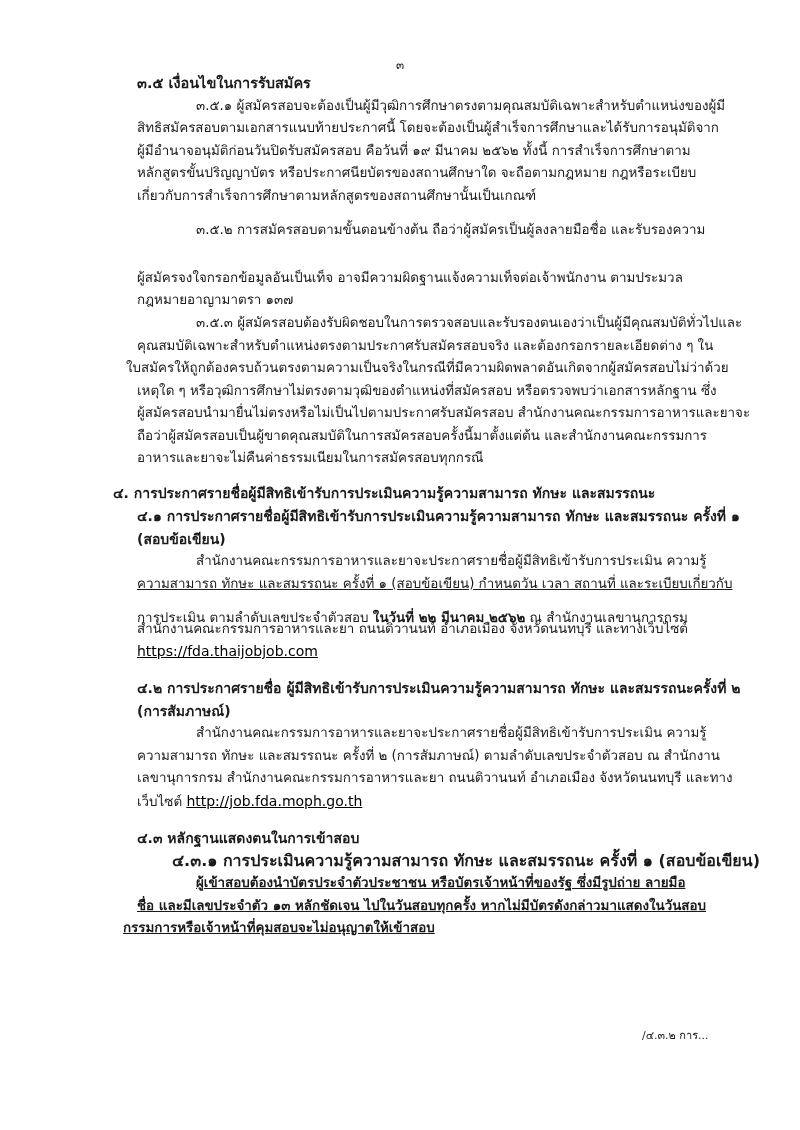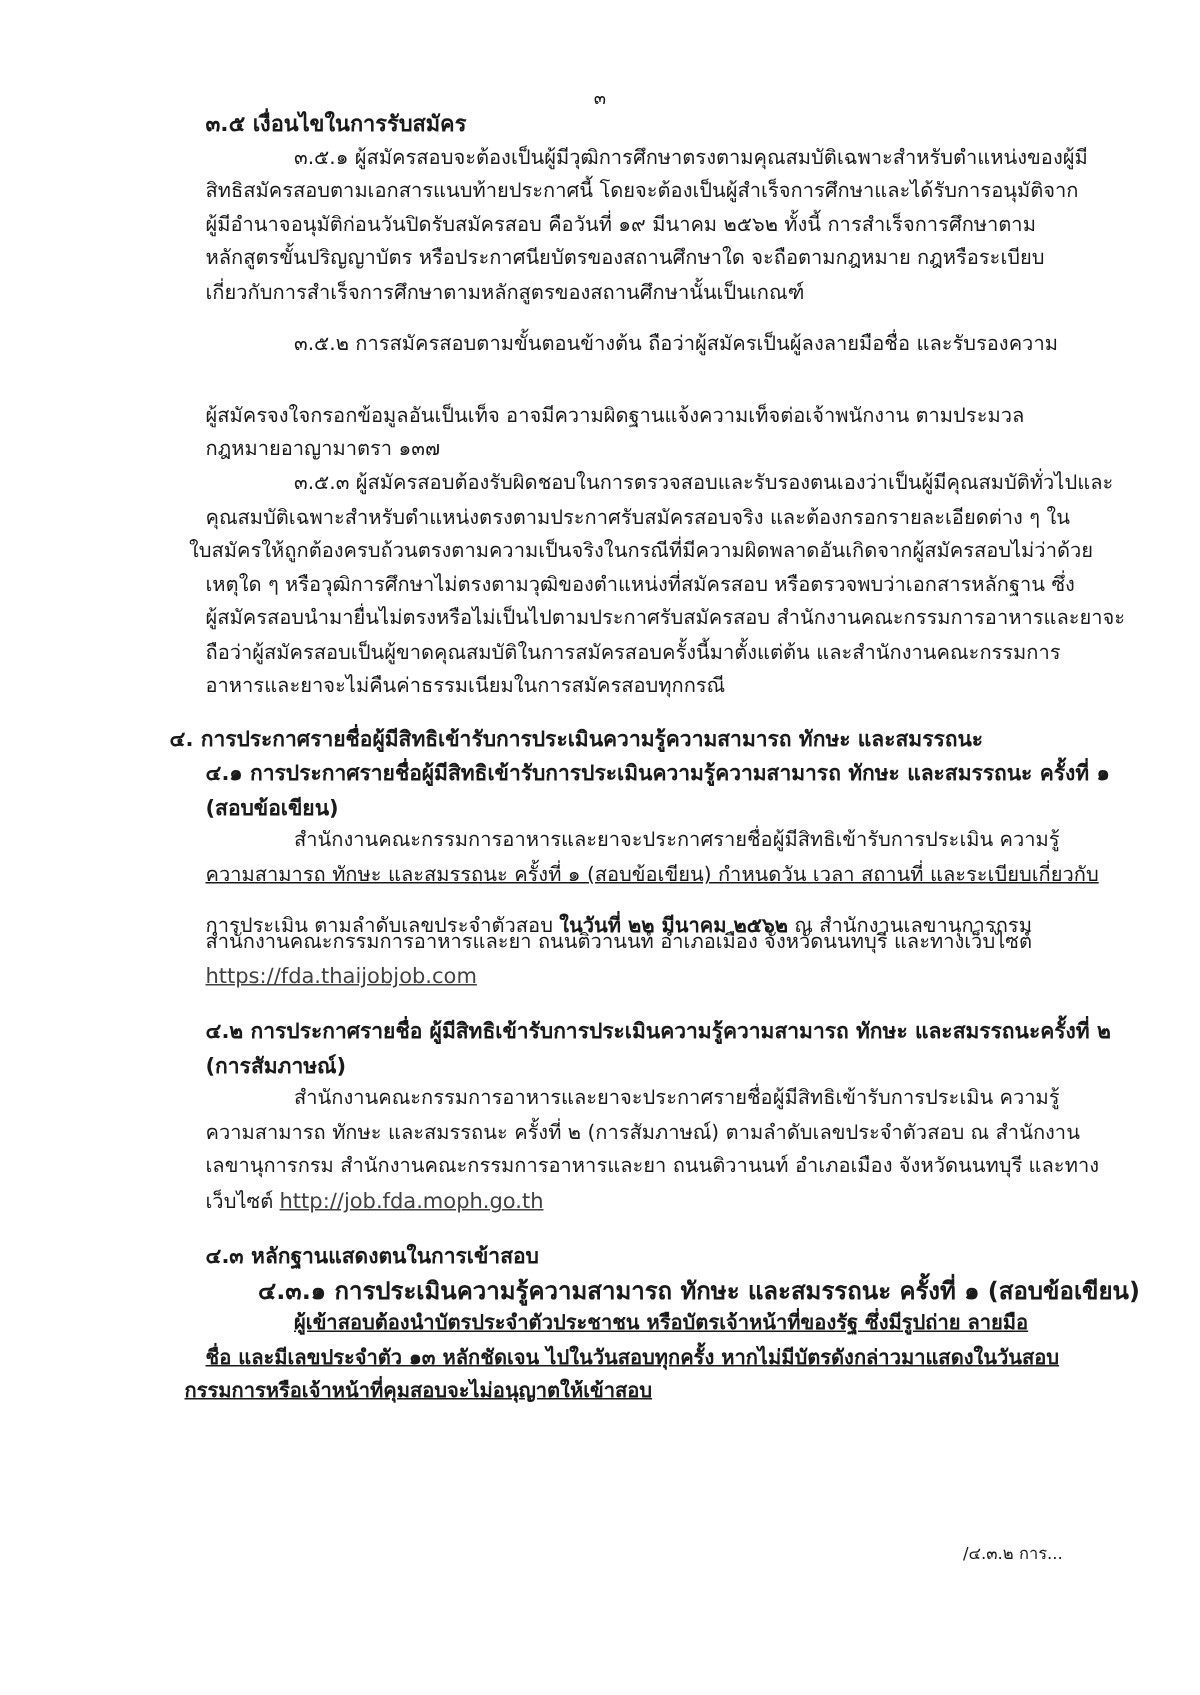--- a/index.html
+++ b/index.html
@@ -3,21 +3,21 @@
 <meta charset="utf-8">
 <style>
   html, body { margin: 0; padding: 0; background: #ffffff; }
   body { width: 800px; height: 1130px; position: relative; overflow: hidden;
          font-family: "DejaVu Sans", "Liberation Sans", sans-serif; color: #1a1a1a; }
   .page { position: absolute; left: 0; top: 0; width: 800px; height: 1130px; }
   .ln { position: absolute; white-space: nowrap; font-size: 13.4px; line-height: 18px; }
   .b { font-weight: bold; }
   .u { text-decoration: underline; }
   .pagenum { left: 0; width: 800px; text-align: center; top: 56px; font-size: 12px; }
-  .link { color: #404040; font-family: "DejaVu Sans", sans-serif; }
+  .link { color: #000000; font-family: "DejaVu Sans", sans-serif; }
 </style>
 </head>
 <body>
 
 <div class="page">
 
   <div class="ln pagenum">๓</div>
 
   <div class="ln b" style="left:137px; top:74px; font-size:14.5px;">๓.๕  เงื่อนไขในการรับสมัคร</div>
 

